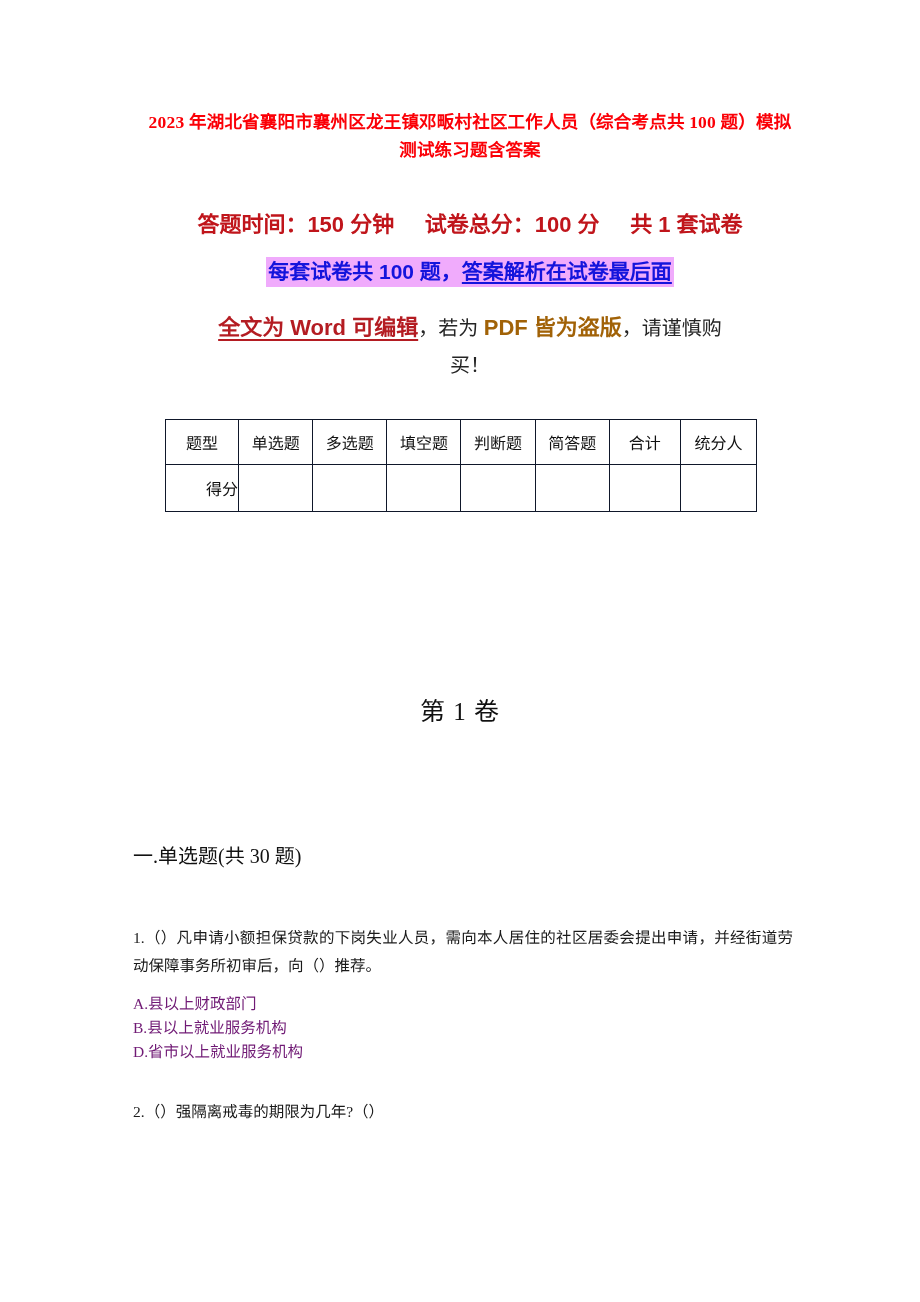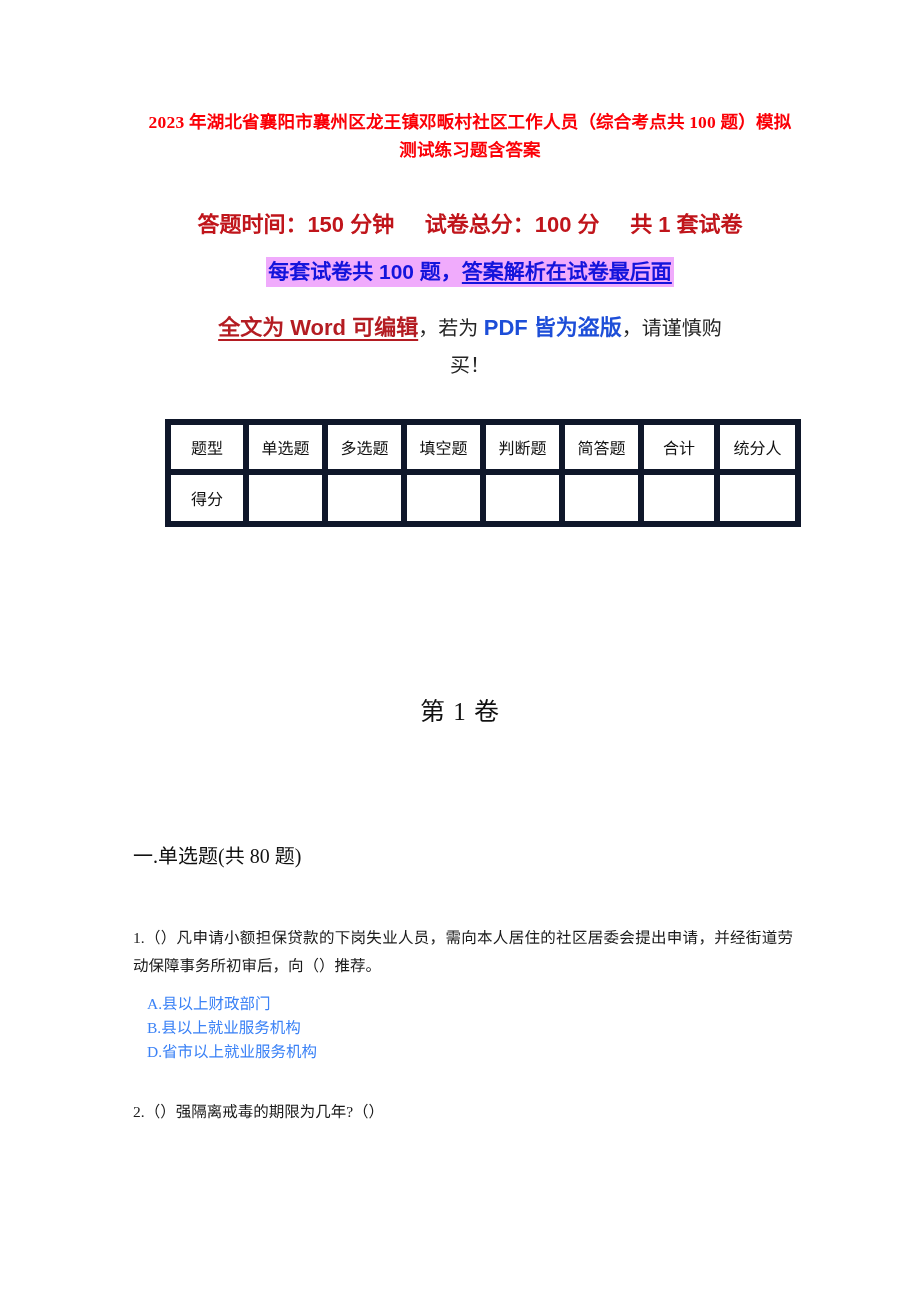--- a/index.html
+++ b/index.html
@@ -95,51 +95,51 @@
     font-weight: bold;
     text-decoration: underline;
     text-underline-offset: 4px;
   }
   .seg-plain {
     color: #242424;
     font-weight: normal;
     font-size: 20px;
   }
   .seg-pdf {
-    color: #1d4ed8;
+    color: #a16207;
     font-weight: bold;
   }
   .meta-line-4 {
     font-family: "Liberation Sans", "DejaVu Sans", sans-serif;
     font-size: 20px;
     color: #242424;
     line-height: 36px;
     text-align: center;
   }
 
   
   .score-table {
     position: absolute;
     left: 165px;
     top: 419px;
     border-collapse: collapse;
     table-layout: fixed;
     width: 592px;
   }
   .score-table td {
-    border: 6px solid #0f172a;
+    border: 1px solid #0f172a;
     font-family: "Liberation Serif", "DejaVu Serif", serif;
     font-size: 16px;
     color: #111111;
     text-align: center;
     vertical-align: middle;
     padding: 0;
   }
   .score-table tr.row-head td { height: 44px; }
-  .score-table tr.row-body td { height: 46px; }
+  .score-table tr.row-body td { height: 46px; text-align: right; }
   .score-table td.c0 { width: 72px; }
   .score-table td.c1,
   .score-table td.c2,
   .score-table td.c3,
   .score-table td.c4,
   .score-table td.c5 { width: 73px; }
   .score-table td.c6 { width: 70px; }
   .score-table td.c7 { width: 75px; }
 
   
@@ -183,22 +183,21 @@
     text-align: justify;
     text-justify: inter-ideograph;
   }
   .q-options {
     margin-top: 12px;
   }
   .q-option {
     font-family: "Liberation Serif", "DejaVu Serif", serif;
     font-size: 15.5px;
     line-height: 24px;
-    color: #3b82f6;
-    margin-left: 14px;
+    color: #701a75;
   }
   .q-gap-1 { height: 34px; }
 </style>
 </head>
 <body>
 
 <div class="page">
 
   <div class="doc-title">2023 年湖北省襄阳市襄州区龙王镇邓畈村社区工作人员（综合考点共 100 题）模拟测试练习题含答案</div>
 
@@ -235,21 +234,21 @@
         <td class="c4"></td>
         <td class="c5"></td>
         <td class="c6"></td>
         <td class="c7"></td>
       </tr>
     </tbody>
   </table>
 
   <div class="volume-heading">第 1 卷</div>
 
-  <div class="section-heading">一.单选题(共 80 题)</div>
+  <div class="section-heading">一.单选题(共 30 题)</div>
 
   <div class="question-list">
 
     <div class="question">
       <div class="q-stem">1.（）凡申请小额担保贷款的下岗失业人员，需向本人居住的社区居委会提出申请，并经街道劳动保障事务所初审后，向（）推荐。</div>
       <div class="q-options">
         <div class="q-option">A.县以上财政部门</div>
         <div class="q-option">B.县以上就业服务机构</div>
         <div class="q-option">D.省市以上就业服务机构</div>
       </div>

